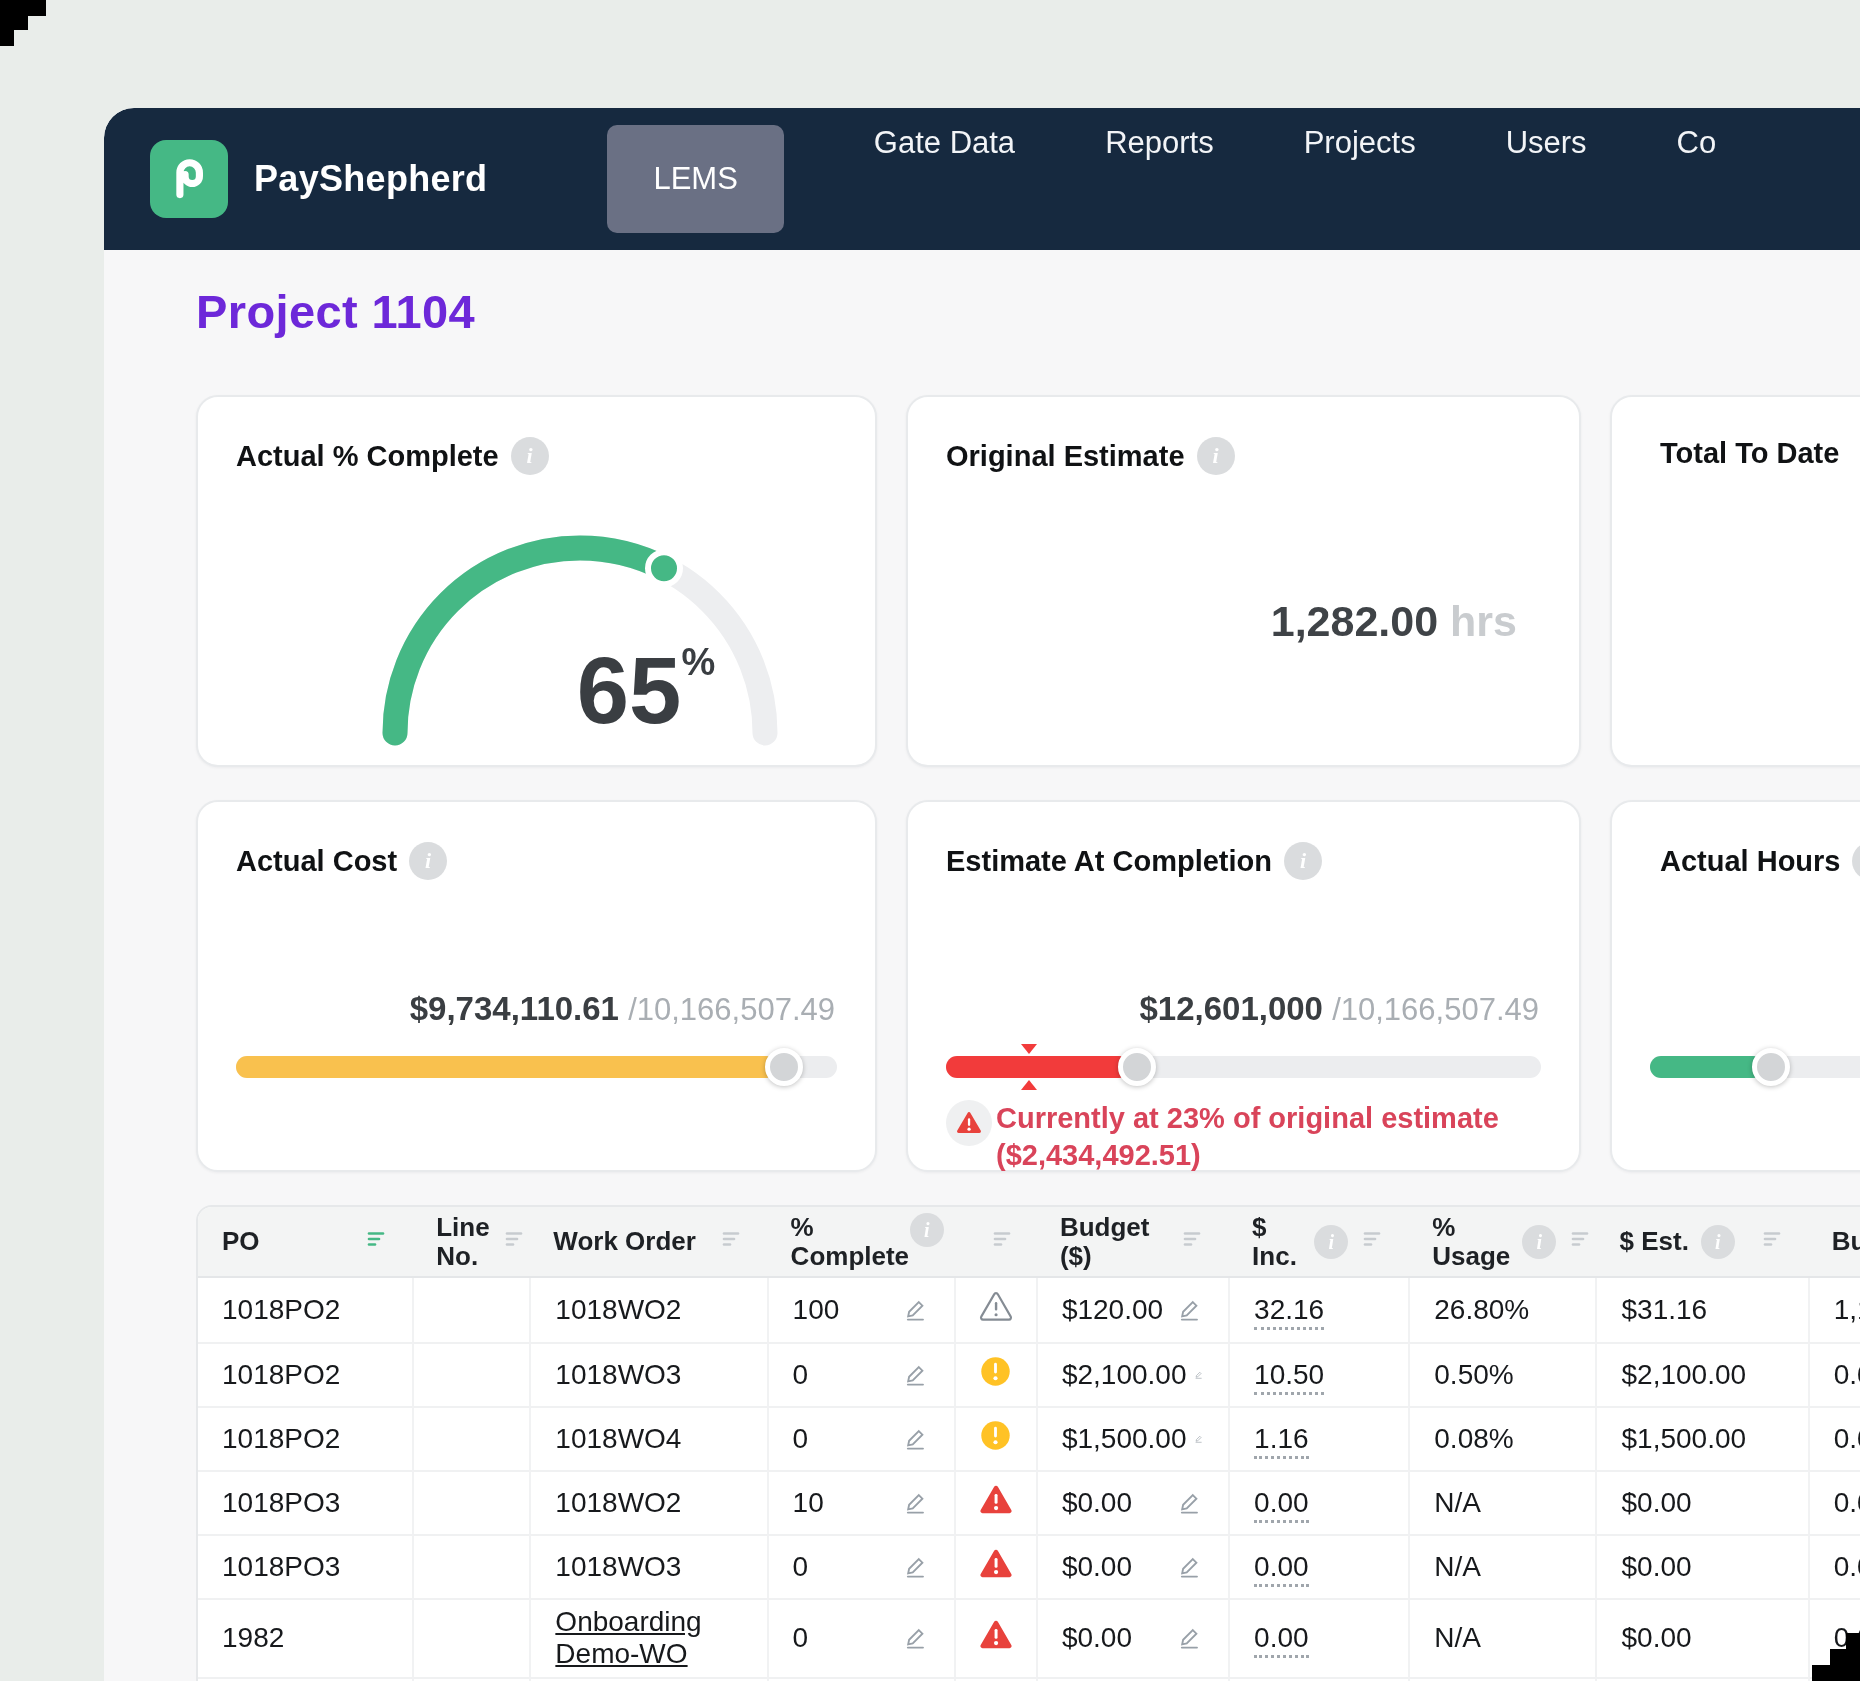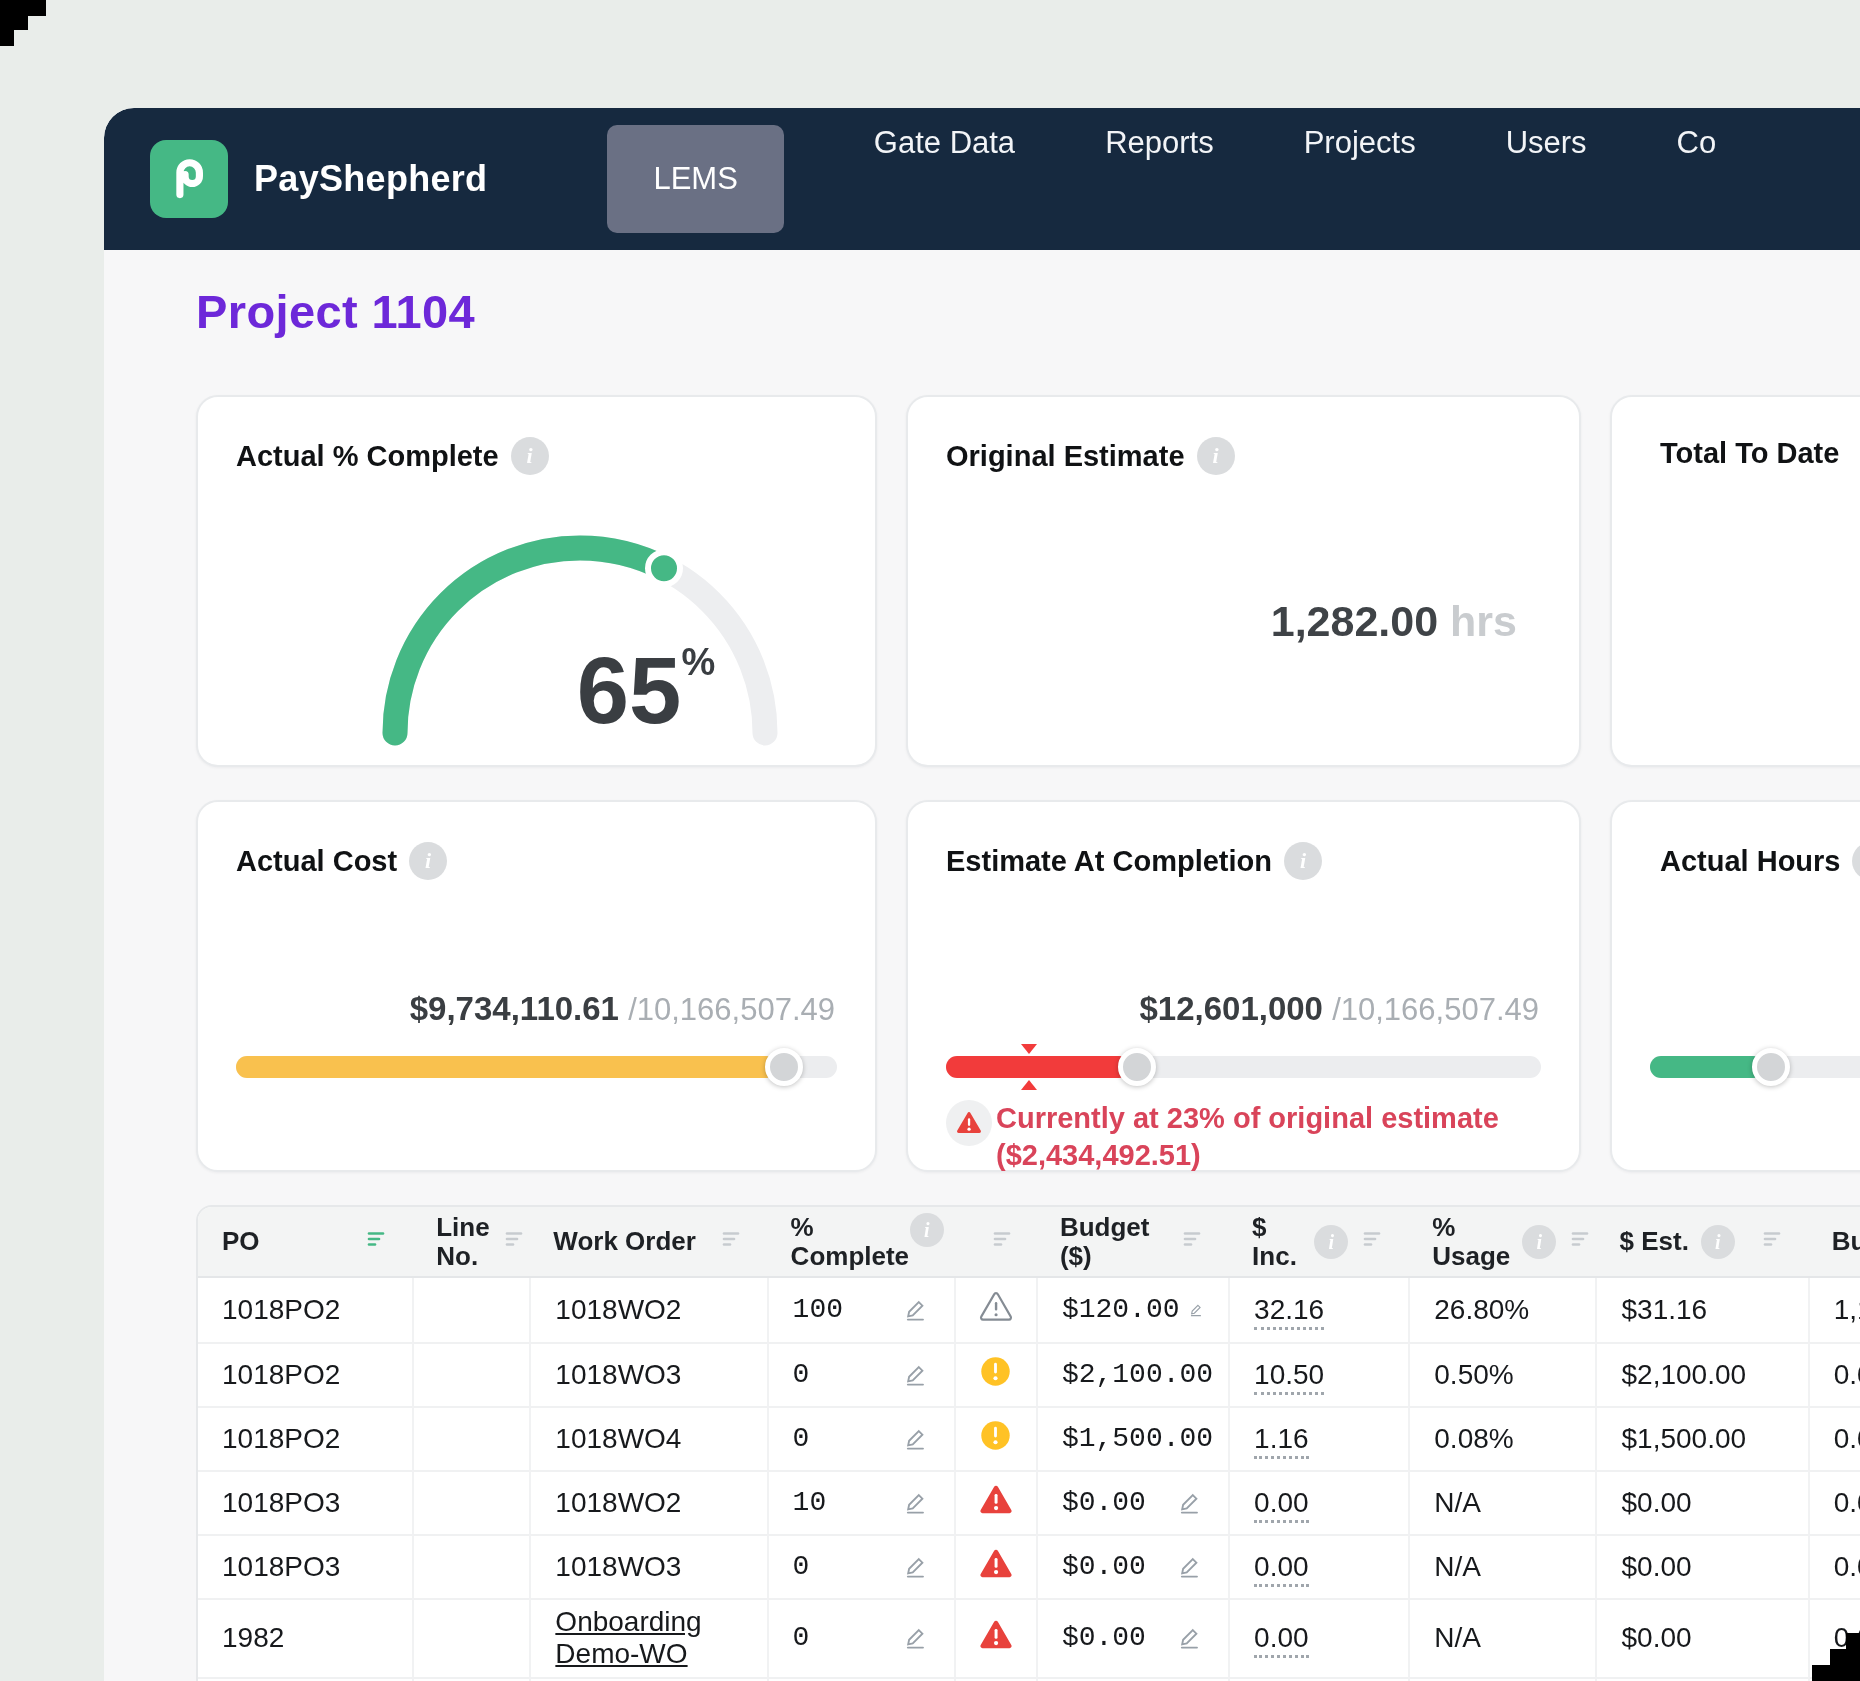--- a/index.html
+++ b/index.html
@@ -75,21 +75,21 @@
            font-size:26px;font-weight:700;color:#1E2125;position:relative;
            border-bottom:2px solid #E4E6E8;box-sizing:border-box;line-height:1.1;margin-top:32px;}
   .th-inner{display:flex;align-items:center;gap:12px;}
   .ml-auto{margin-left:auto;}
   .info-float{position:absolute;top:6px;right:10px;}
   tbody td{height:64px;padding:6px 24px;font-size:28px;color:#17191C;background:#fff;
            border-top:2px solid #F0F1F2;border-left:2px solid #F1F2F3;
            box-sizing:border-box;line-height:1.15;}
   tbody td:first-child{border-left:none;}
   tbody tr:first-child td{border-top:none;}
-  .cell-edit{display:flex;justify-content:space-between;align-items:center;gap:8px;font-family:Liberation Mono, monospace;}
+  .cell-edit{display:flex;justify-content:space-between;align-items:center;gap:8px;}
   .cell-status{text-align:center;padding:6px 10px;}
   .dotted{border-bottom:3px dotted #A0A6AC;padding-bottom:2px;cursor:pointer;}
   .wo-link{text-decoration:underline;cursor:pointer;}
   .icon-btn{cursor:pointer;display:inline-flex;}
 </style>
 </head>
 <body>
 
 <div class="canvas">
   <div class="frame">

